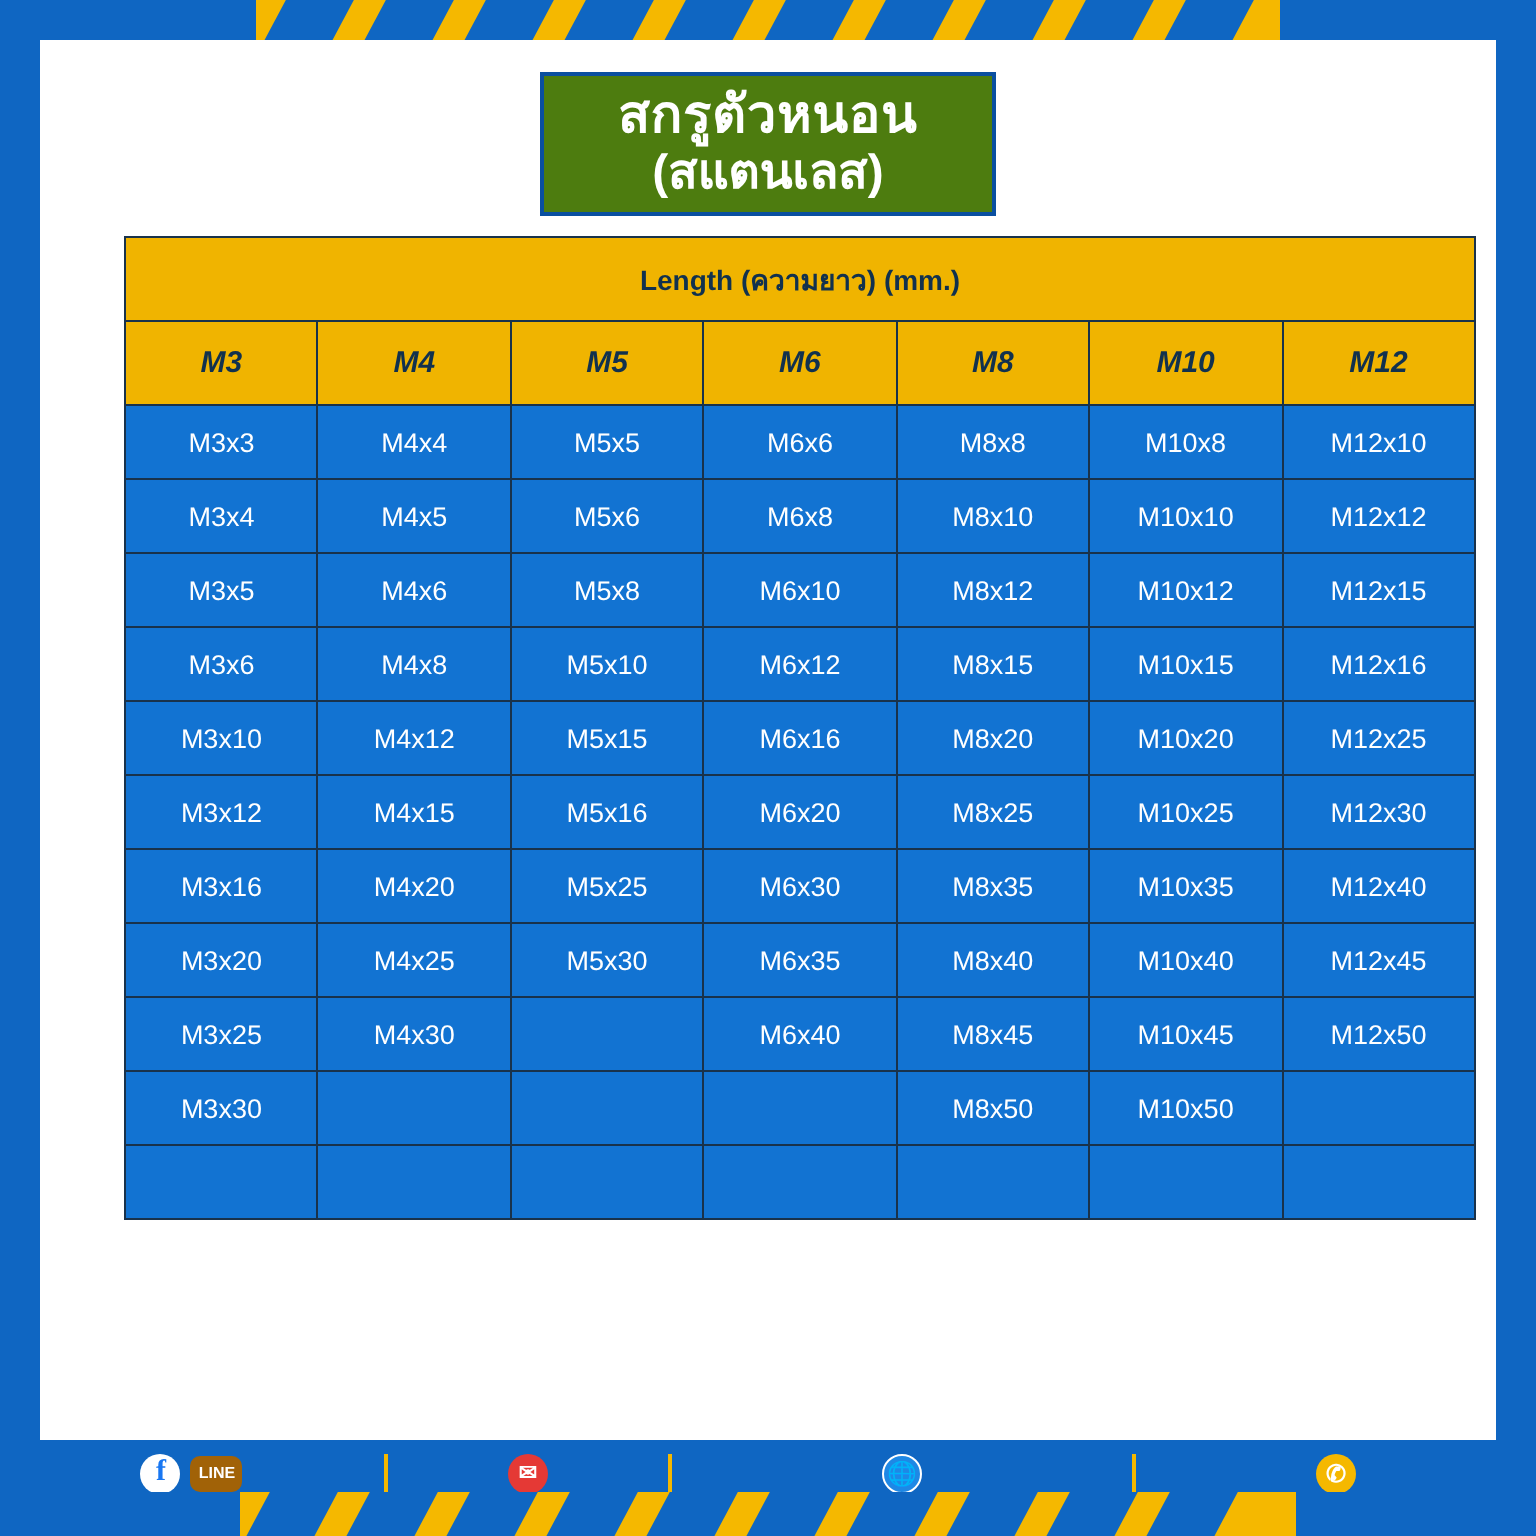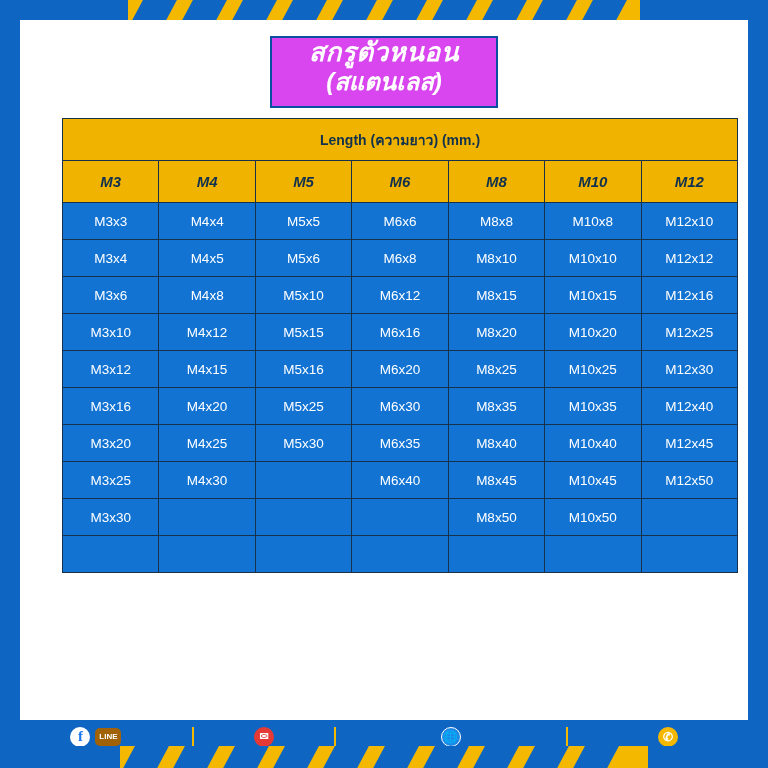--- a/index.html
+++ b/index.html
@@ -43,26 +43,25 @@
     left: 20px; top: 20px;
     width: 728px; height: 700px;
     background: #ffffff;
   }
 
   
   .title-box {
     position: absolute;
     left: 250px; top: 16px;
     width: 228px; height: 72px;
-    background: #d946ef;
+    background: #4d7c0f;
     border: 2px solid #0a4fa0;
     display: flex; flex-direction: column;
-    align-items: center; 
+    align-items: center; justify-content: center;
     line-height: 1.15;
-    font-style: italic;
   }
   .title-line1 {
     color: #ffffff; font-size: 26px; font-weight: bold;
     letter-spacing: .5px;
   }
   .title-line2 {
     color: #ffffff; font-size: 24px; font-weight: bold;
   }
 
   
@@ -227,20 +226,29 @@
           <tr class="data">
             <td>M3x4</td>
             <td>M4x5</td>
             <td>M5x6</td>
             <td>M6x8</td>
             <td>M8x10</td>
             <td>M10x10</td>
             <td>M12x12</td>
           </tr>
           <tr class="data">
+            <td>M3x5</td>
+            <td>M4x6</td>
+            <td>M5x8</td>
+            <td>M6x10</td>
+            <td>M8x12</td>
+            <td>M10x12</td>
+            <td>M12x15</td>
+          </tr>
+          <tr class="data">
             <td>M3x6</td>
             <td>M4x8</td>
             <td>M5x10</td>
             <td>M6x12</td>
             <td>M8x15</td>
             <td>M10x15</td>
             <td>M12x16</td>
           </tr>
           <tr class="data">
             <td>M3x10</td>

